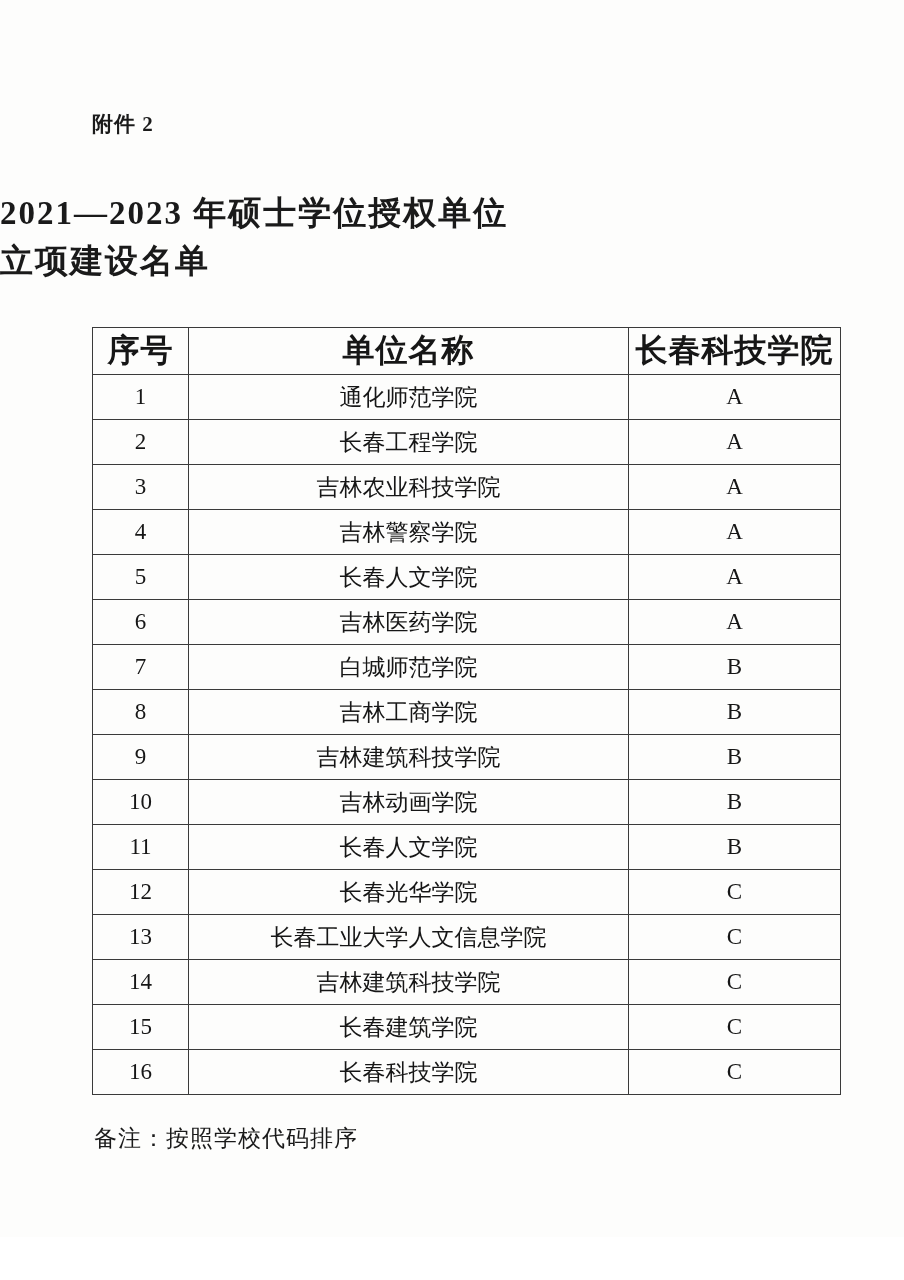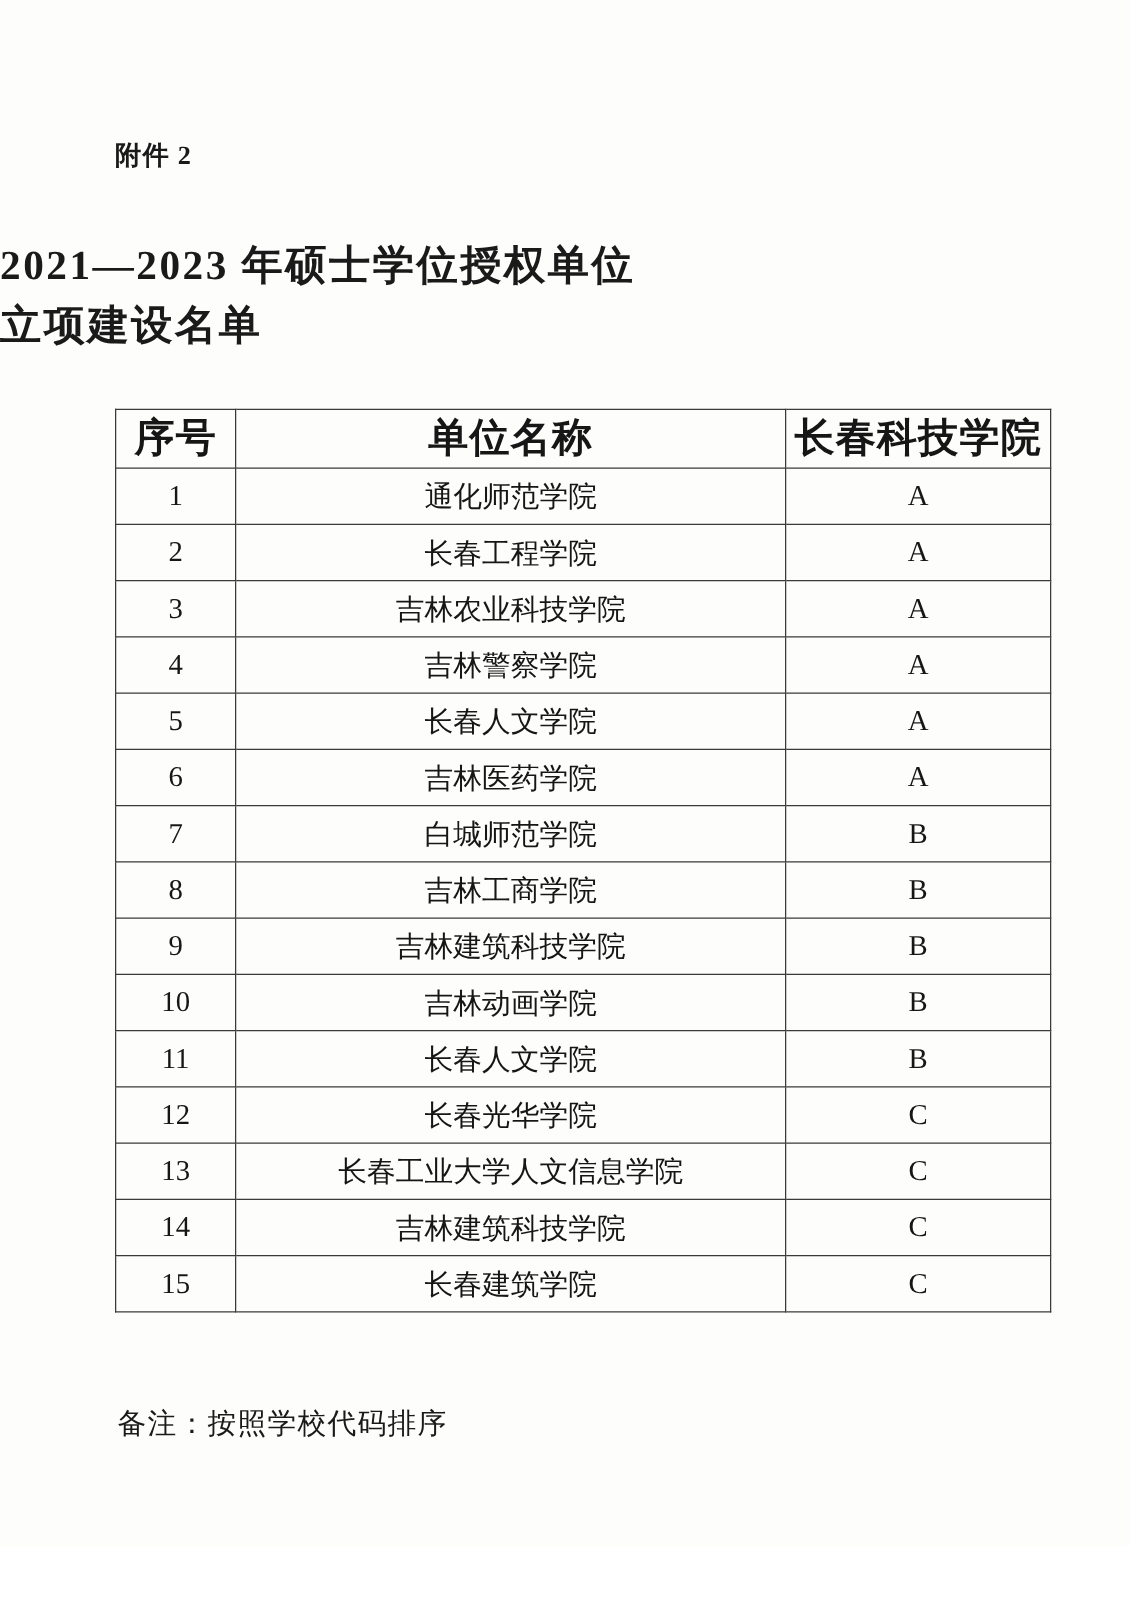--- a/index.html
+++ b/index.html
@@ -183,18 +183,23 @@
       <tr>
         <td class="idx">14</td>
         <td>吉林建筑科技学院</td>
         <td class="cat">C</td>
       </tr>
       <tr>
         <td class="idx">15</td>
         <td>长春建筑学院</td>
         <td class="cat">C</td>
       </tr>
+      <tr>
+        <td class="idx">16</td>
+        <td>长春科技学院</td>
+        <td class="cat">C</td>
+      </tr>
     </tbody>
   </table>
 
   <div class="note">备注：按照学校代码排序</div>
 
 </div>
 
 </body></html>

